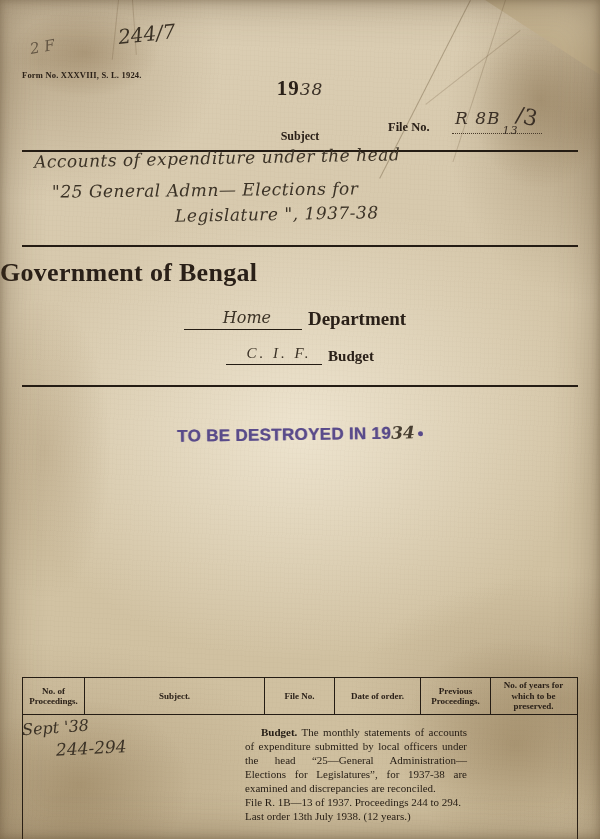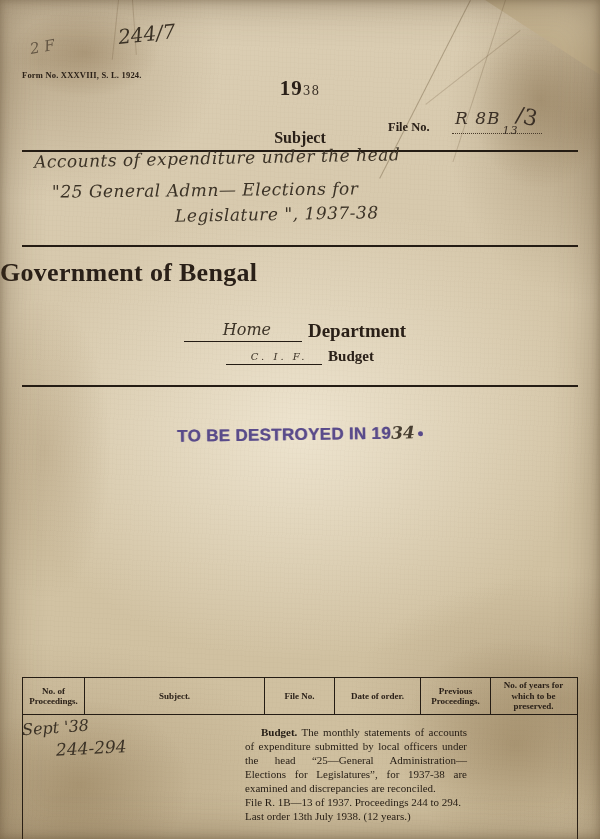--- a/index.html
+++ b/index.html
@@ -77,30 +77,31 @@
     position: absolute;
     left: 0; right: 0;
     top: 76px;
     text-align: center;
     font-size: 21px;
     font-weight: bold;
     letter-spacing: 1px;
   }
   .year .hand {
     font-family: "DejaVu Serif", serif;
+    font-style: italic;
     font-weight: normal;
-    font-size: 12px;
+    font-size: 17px;
     color: #3a3026;
   }
   .subject-label {
     position: absolute;
     left: 0; right: 0;
     top: 129px;
     text-align: center;
-    font-size: 16px;
+    font-size: 12px;
     font-weight: bold;
   }
   .fileno-label {
     position: absolute;
     left: 388px;
     top: 120px;
     font-size: 12.5px;
     font-weight: bold;
   }
   .fileno-dots {
@@ -166,21 +167,20 @@
     font-weight: bold;
     letter-spacing: 0.3px;
   }
   .dept-row {
     position: absolute;
     left: 0; right: 10px;
     top: 308px;
     text-align: center;
     font-size: 19px;
     font-weight: bold;
-    margin-top: 12px;
   }
   .branch-row {
     position: absolute;
     left: 0; right: 0;
     top: 347px;
     text-align: center;
     font-size: 15px;
     font-weight: bold;
   }
   .blank-line {
@@ -198,21 +198,21 @@
     left: 8px;
     bottom: 2px;
     width: 110px;
     text-align: center;
     font-family: "DejaVu Serif", serif;
     font-style: italic;
     font-weight: normal;
     font-size: 16px;
     color: #3b3226;
   }
-  .blank-line.small .fill { font-size: 10px; width: 90px; letter-spacing: 3px; }
+  .blank-line.small .fill { font-size: 15px; width: 90px; letter-spacing: 3px; font-family: Liberation Serif, serif; }
 
   .stamp {
     position: absolute;
     left: 0; right: 0;
     top: 424px;
     text-align: center;
     font-family: "Liberation Sans", sans-serif;
     font-weight: bold;
     font-size: 17px;
     color: #4e3f86;

